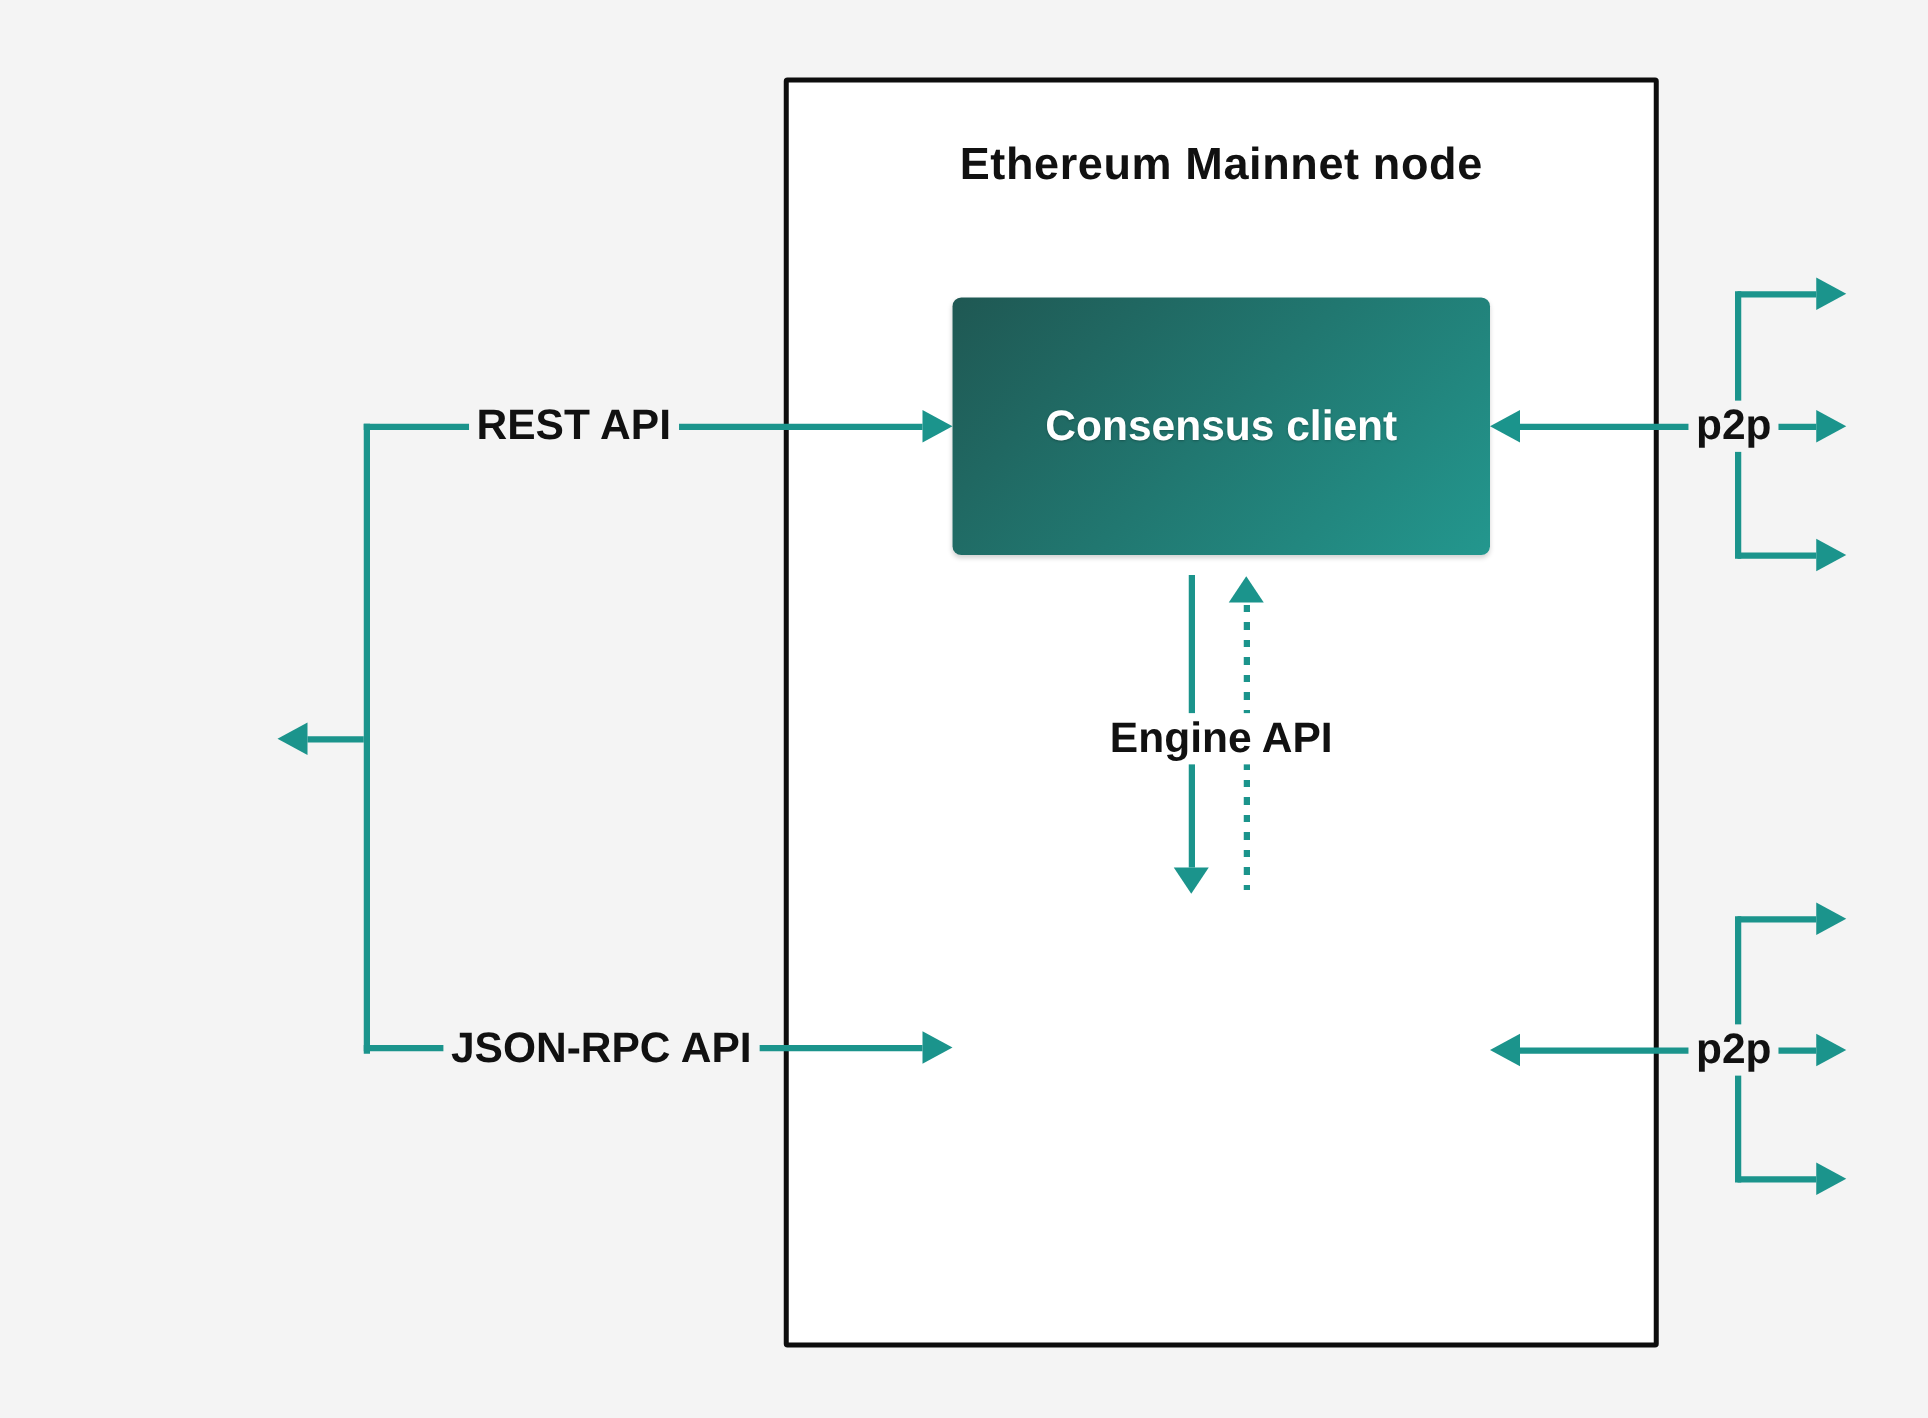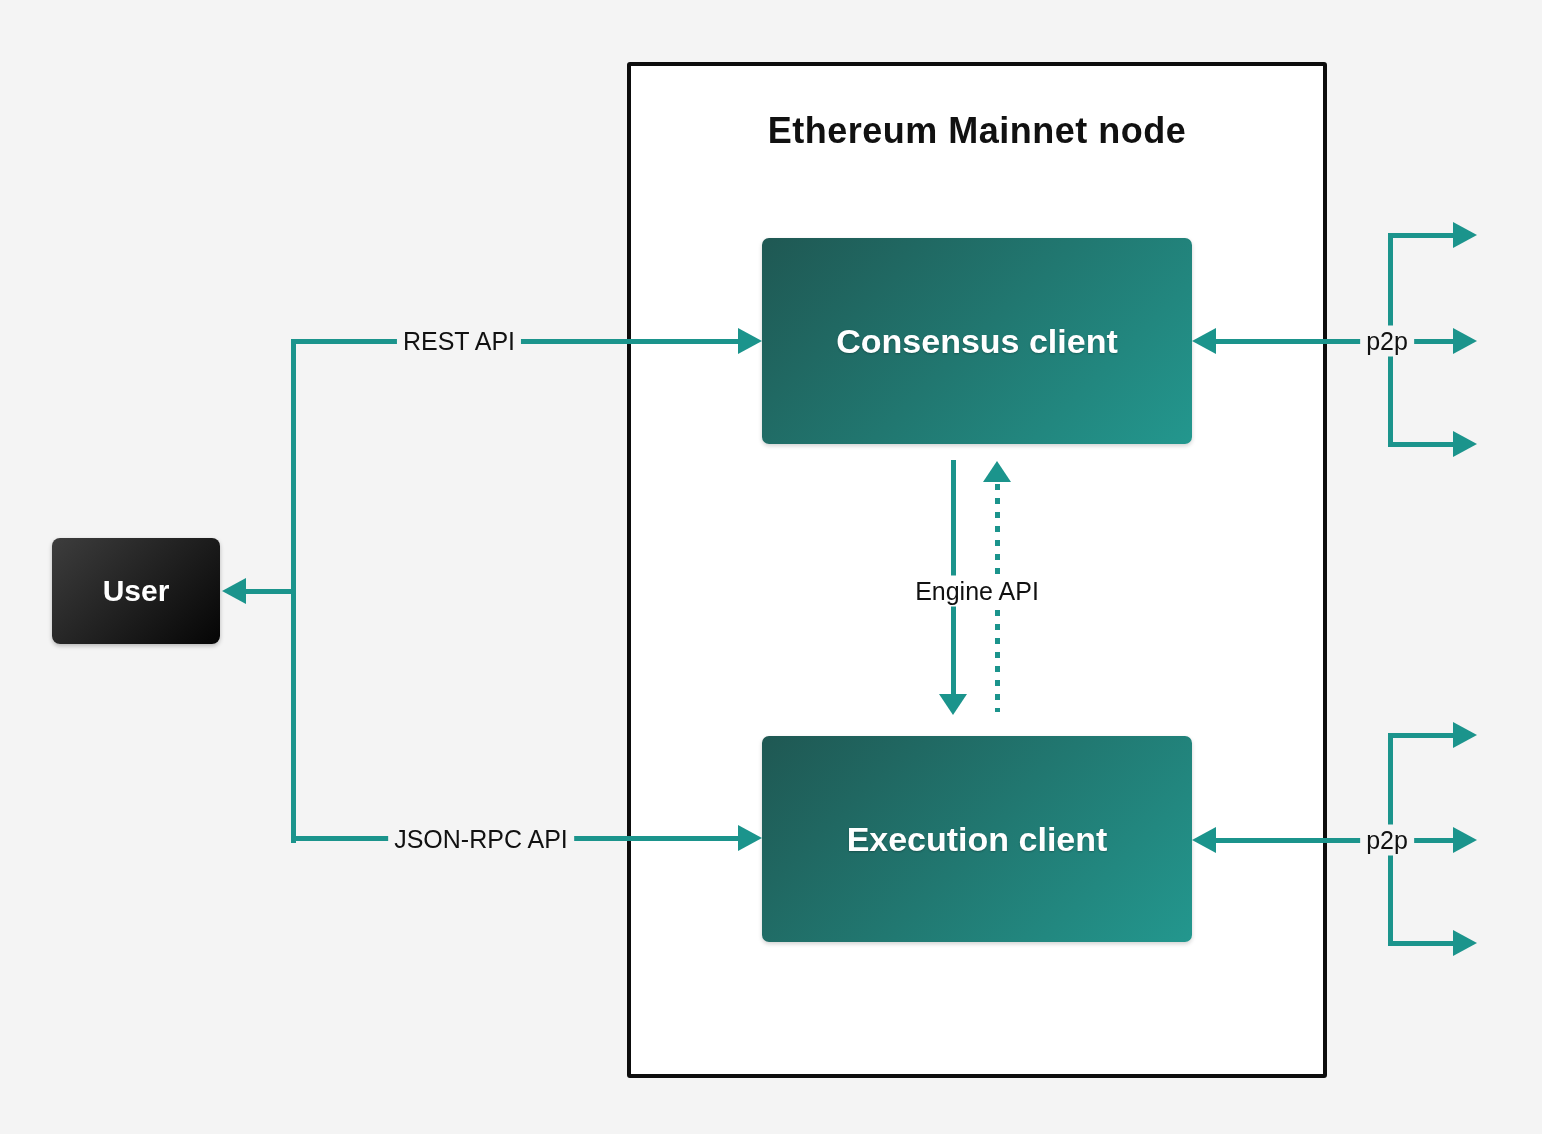--- a/index.html
+++ b/index.html
@@ -56,43 +56,37 @@
     background:repeating-linear-gradient(to bottom,var(--teal,#1b948c) 0 6px,transparent 6px 14px);
   }
   .arrow{position:absolute;width:0;height:0;border-style:solid;z-index:3;}
   .arrow.right{border-width:13px 0 13px 24px;border-color:transparent transparent transparent var(--teal,#1b948c);}
   .arrow.left{border-width:13px 24px 13px 0;border-color:transparent var(--teal,#1b948c) transparent transparent;}
   .arrow.down{border-width:21px 14px 0 14px;border-color:var(--teal,#1b948c) transparent transparent transparent;}
   .arrow.up{border-width:0 14px 21px 14px;border-color:transparent transparent var(--teal,#1b948c) transparent;}
 
   .edge-label{
     position:absolute;transform:translate(-50%,-50%);
-    font-size:25px;font-weight:normal;color:var(--label-text,#111);
+    font-size:34px;font-weight:bold;color:var(--label-text,#111);
     background:var(--background,#f4f4f4);padding:1px 6px;white-space:nowrap;z-index:4;
   }
   .edge-label.on-white{background:var(--node-box-bg,#fff);}
 </style>
 </head>
 <body>
 
 <div class="stage">
 
   <div class="node-box"></div>
   <div class="node-box-title">Ethereum Mainnet node</div>
 
   <div class="client-box consensus">
     <span>Consensus client</span>
   </div>
-  <div class="client-box execution">
-    <span>Execution client</span>
-  </div>
 
-  <div class="user-box">
-    <span>User</span>
-  </div>
 
   <div class="line" style="left:291px;top:339px;width:5px;height:504px;"></div>
 
   <div class="line" style="left:246px;top:589px;width:45px;height:5px;"></div>
   <div class="arrow left" style="left:222px;top:578px;"></div>
 
   <div class="line" style="left:291px;top:339px;width:447px;height:5px;"></div>
   <div class="arrow right" style="left:738px;top:328px;"></div>
   <div class="edge-label" style="left:459px;top:341px;">REST API</div>
 

